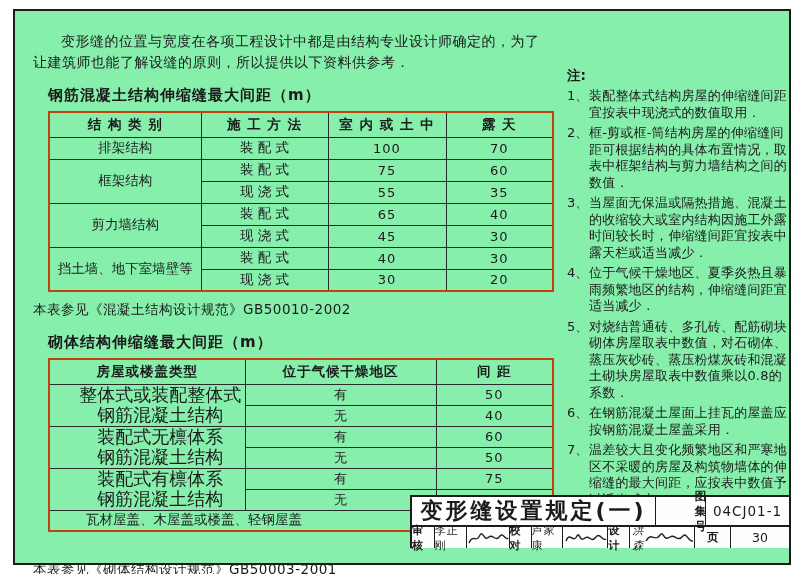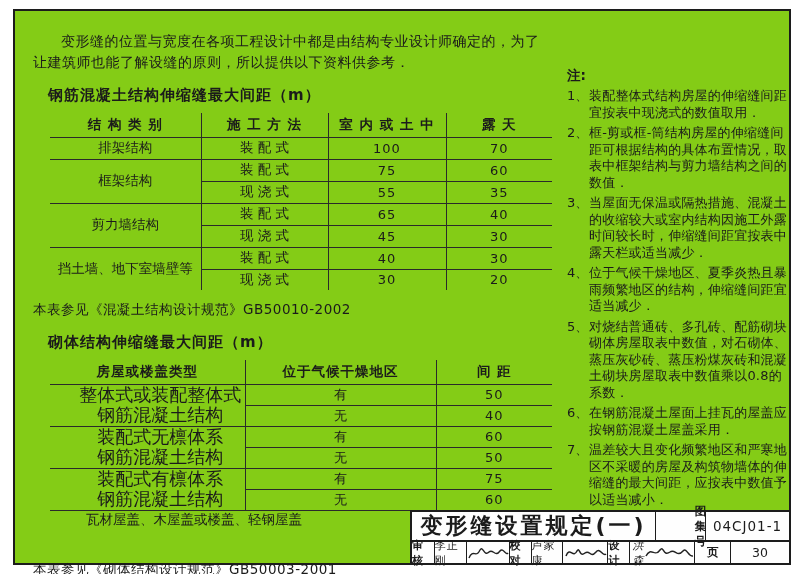--- a/index.html
+++ b/index.html
@@ -1,46 +1,46 @@
 <!DOCTYPE html>
 <html><head>
 <meta charset="utf-8">
 <style>
   * { margin:0; padding:0; box-sizing:border-box; }
   html,body { width:800px; height:574px; background:#ffffff; overflow:hidden;
     font-family:"DejaVu Sans","Liberation Sans",sans-serif; color:#1b1b1b; }
   .frame { position:absolute; left:13px; top:9px; width:778px; height:556px;
-    border:2px solid #1c1c1c; background:#84cc16; }
+    border:2px solid #1c1c1c; background:#86efac; }
 
   
   .main { position:absolute; left:18px; top:20px; width:522px; }
   .intro { font-size:14px; line-height:21px; text-indent:2em; letter-spacing:0.5px; width:512px; }
   .tbl-title { margin-top:13px; font-weight:bold; font-size:15px; letter-spacing:1px; width:504px; margin-left:15px; }
   table { border-collapse:collapse; margin-left:15px; margin-top:6px; table-layout:fixed; }
-  .t1, .t2 { width:504px; border:2px solid #84cc16; }
+  .t1, .t2 { width:504px; border:2px solid #c2410c; }
   th, td { border:1px solid #2a2a2a; font-size:13px; text-align:center; vertical-align:middle; padding:0; }
   th { font-weight:bold; letter-spacing:1px; height:25px; font-size:13.5px; }
   .t1 td { height:22px; }
   .t2 td { height:21px; }
   .num { font-size:13px; letter-spacing:1px; }
   .cat { font-size:13.5px; }
   .t2 .type-cell { text-align:center; padding-left:26px; font-size:18px; line-height:20px; }
   .t2 .t2-last { text-align:left; padding-left:36px; font-size:13.5px; }
   .ref { margin-top:9px; font-size:13.5px; letter-spacing:0.5px; }
   .ref2 { margin-top:29px; }
 
   
   .notes { position:absolute; left:552px; top:56px; width:224px; }
   .notes-label { font-size:13.5px; font-weight:bold; margin-bottom:3px; }
   .note-item { display:flex; margin-bottom:4px; }
   .note-no { flex:0 0 22px; font-size:13px; line-height:16.5px; }
   .note-text { flex:1; font-size:13px; line-height:16.5px; letter-spacing:0.2px; }
 
   
-  .titleblock { position:absolute; left:395px; right:0; bottom:0; height:53px;
+  .titleblock { position:absolute; left:395px; right:0; bottom:15px; height:53px;
     border-top:2px solid #1c1c1c; border-left:2px solid #1c1c1c; background:#fefefe; }
   .tb-row1 { display:flex; height:30px; border-bottom:2px solid #1c1c1c; }
   .tb-title { flex:1; display:flex; align-items:center; justify-content:center;
     font-size:22px; font-weight:bold; letter-spacing:3px; }
   .tb-cell { display:flex; align-items:center; justify-content:center; border-left:1.5px solid #1c1c1c; }
   .tb-atlas-label { width:50px; font-size:11.5px; font-weight:bold;padding-left:40px; }
   .tb-atlas-no { width:84px; font-size:13.5px; letter-spacing:1px; }
   .tb-row2 { display:flex; height:21px; }
   .tb-row2 .tb-cell { border-left:1px solid #1c1c1c; font-size:11px; }
   .tb-row2 .tb-cell:first-child { border-left:none; }

